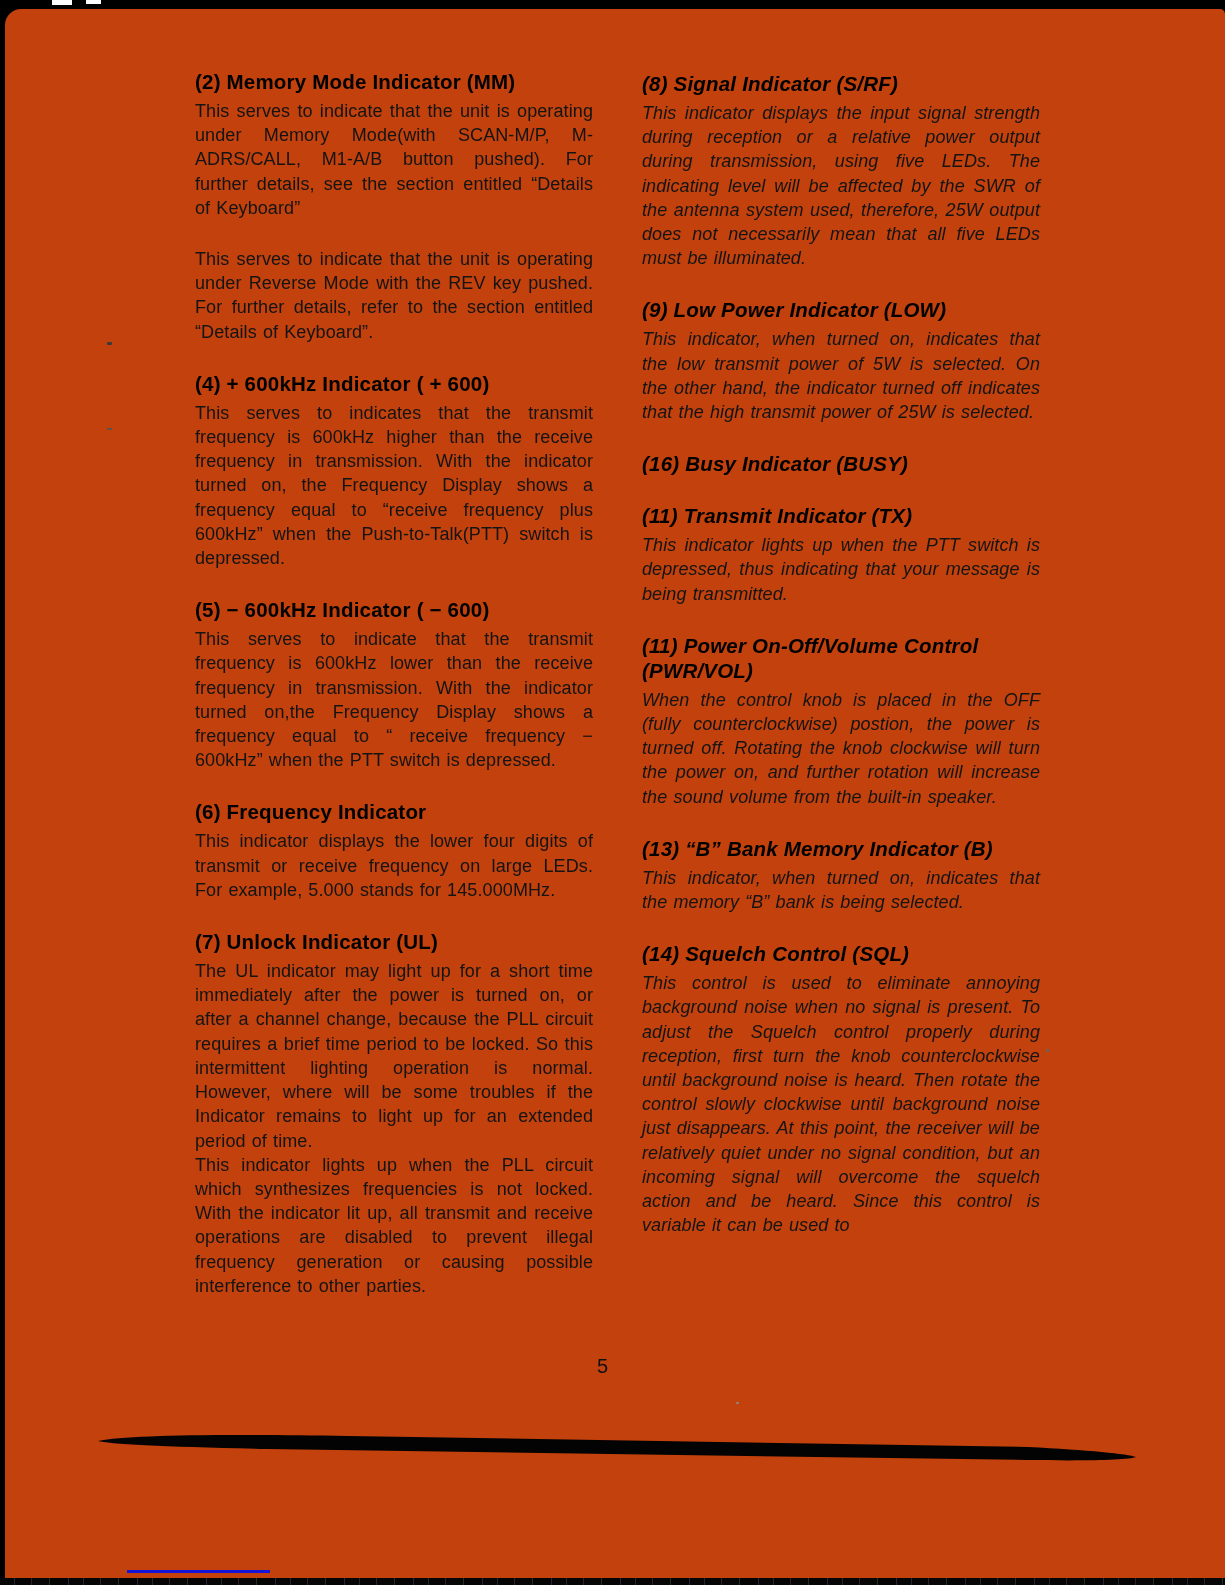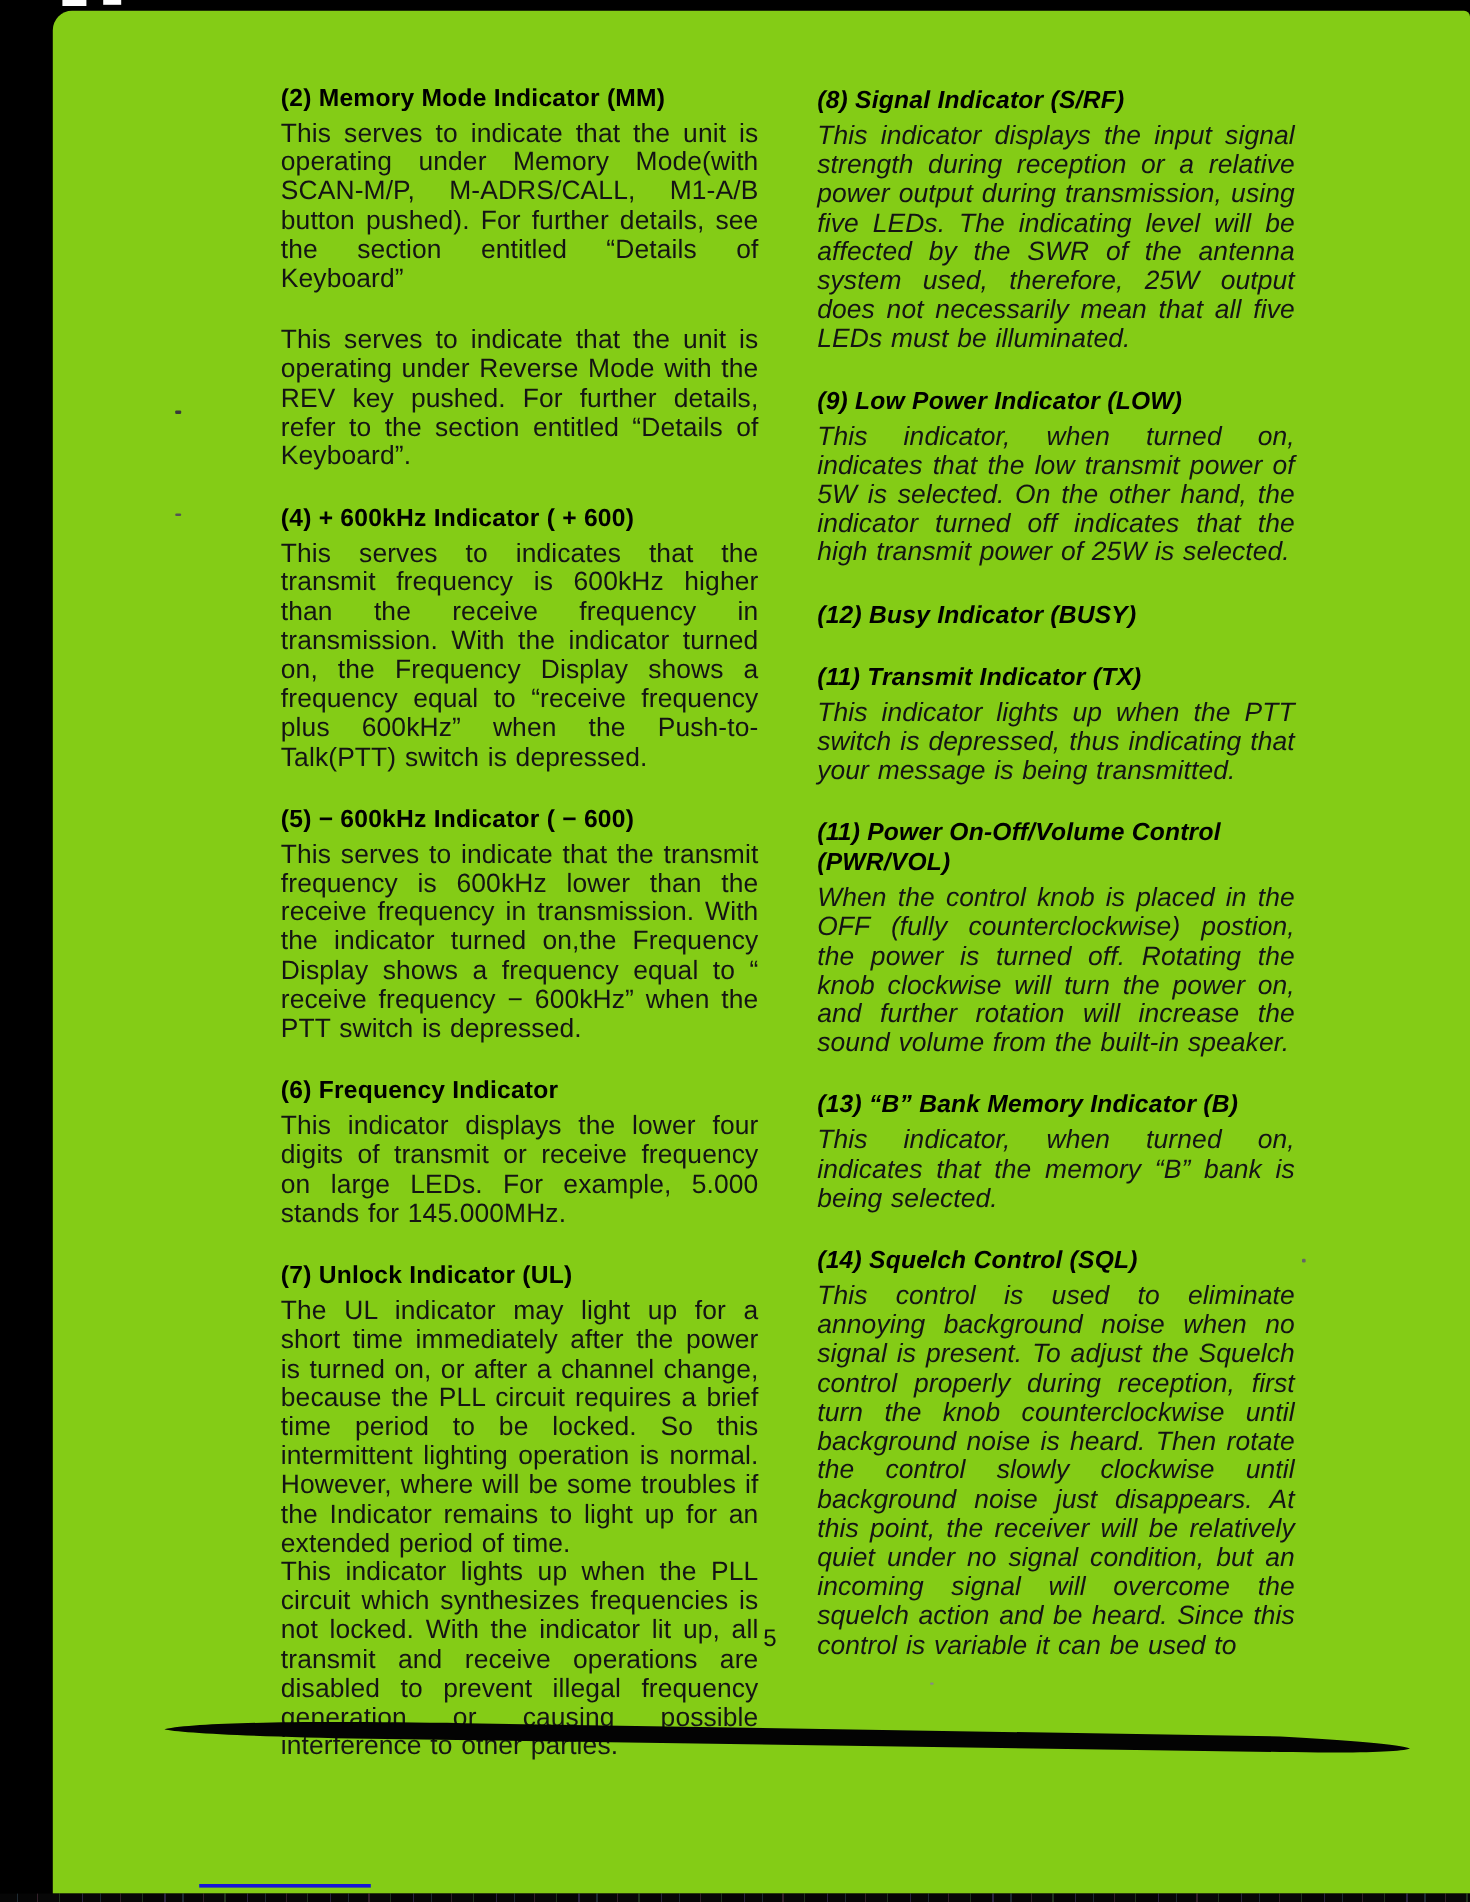--- a/index.html
+++ b/index.html
@@ -5,43 +5,42 @@
   html,body{margin:0;padding:0;}
   body{
     width:1225px;height:1585px;
     background:#000;
     position:relative;
     overflow:hidden;
     font-family:"Liberation Sans", sans-serif;
   }
   .doc-page{
     position:absolute;left:5px;top:9px;right:0;bottom:7px;
-    background:#84cc16;
+    background:#c2410c;
     border-radius:16px 5px 0 0;
-    margin-left:39px;
   }
   .top-notch{position:absolute;background:#fdfdfd;}
   .column{
     position:absolute;
     width:398px;
     color:#161616;
   }
   .col-left{left:190px;top:60px;}
   .col-right{left:637px;top:62px;font-style:italic;}
   .section{margin:0 0 27px 0;}
   .section h3{
     font-size:20.5px;
     line-height:25px;
     font-weight:bold;
     color:#000;
     margin:0 0 5px 0;
     letter-spacing:0.2px;
   }
   .section p{
-    font-size:22px;
+    font-size:18px;
     line-height:24.2px;
     margin:0;
     text-align:justify;
     text-justify:inter-word;
     letter-spacing:0.1px;
     word-spacing:1px;
     color:#141414;
   }
   .page-number{
     position:absolute;
@@ -97,21 +96,21 @@
   <div class="column col-right">
     <div class="section">
       <h3>(8) Signal Indicator (S/RF)</h3>
       <p>This indicator displays the input signal strength during reception or a relative power output during transmission, using five LEDs. The indicating level will be affected by the SWR of the antenna system used, therefore, 25W output does not necessarily mean that all five LEDs must be illuminated.</p>
     </div>
     <div class="section">
       <h3>(9) Low Power Indicator (LOW)</h3>
       <p>This indicator, when turned on, indicates that the low transmit power of 5W is selected. On the other hand, the indicator turned off indicates that the high transmit power of 25W is selected.</p>
     </div>
     <div class="section">
-      <h3>(12) Busy Indicator (BUSY)</h3>
+      <h3>(16) Busy Indicator (BUSY)</h3>
     </div>
     <div class="section">
       <h3>(11) Transmit Indicator (TX)</h3>
       <p>This indicator lights up when the PTT switch is depressed, thus indicating that your message is being transmitted.</p>
     </div>
     <div class="section">
       <h3>(11) Power On-Off/Volume Control (PWR/VOL)</h3>
       <p>When the control knob is placed in the OFF (fully counterclockwise) postion, the power is turned off. Rotating the knob clockwise will turn the power on, and further rotation will increase the sound volume from the built-in speaker.</p>
     </div>
     <div class="section">

